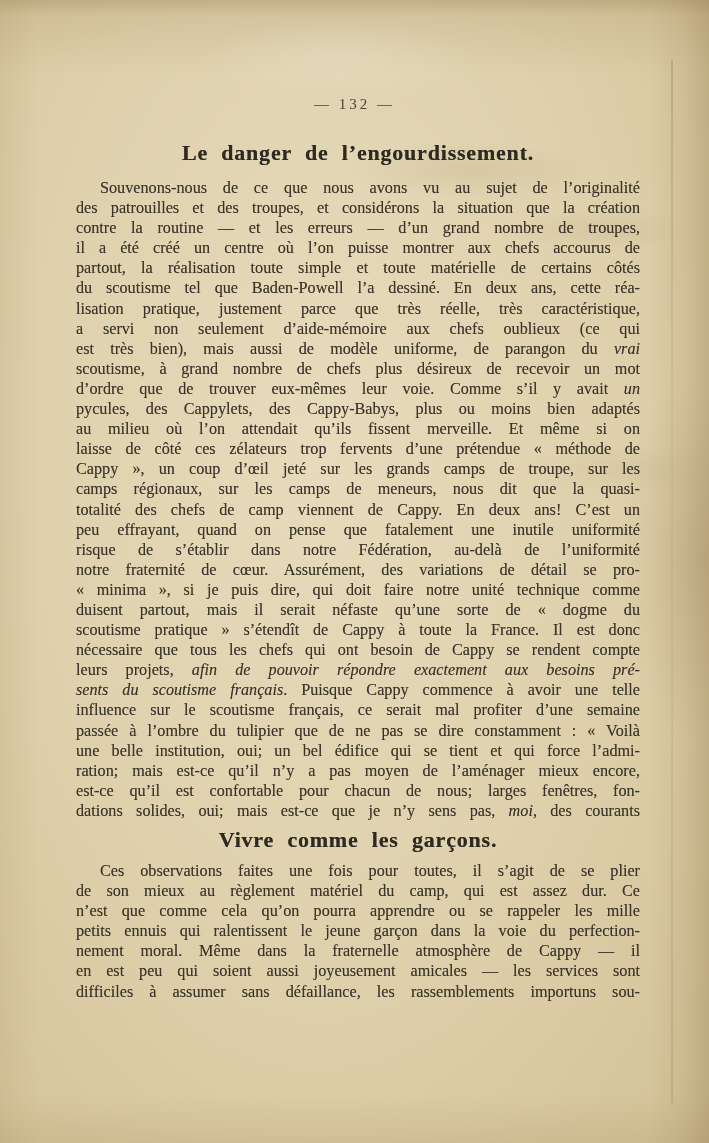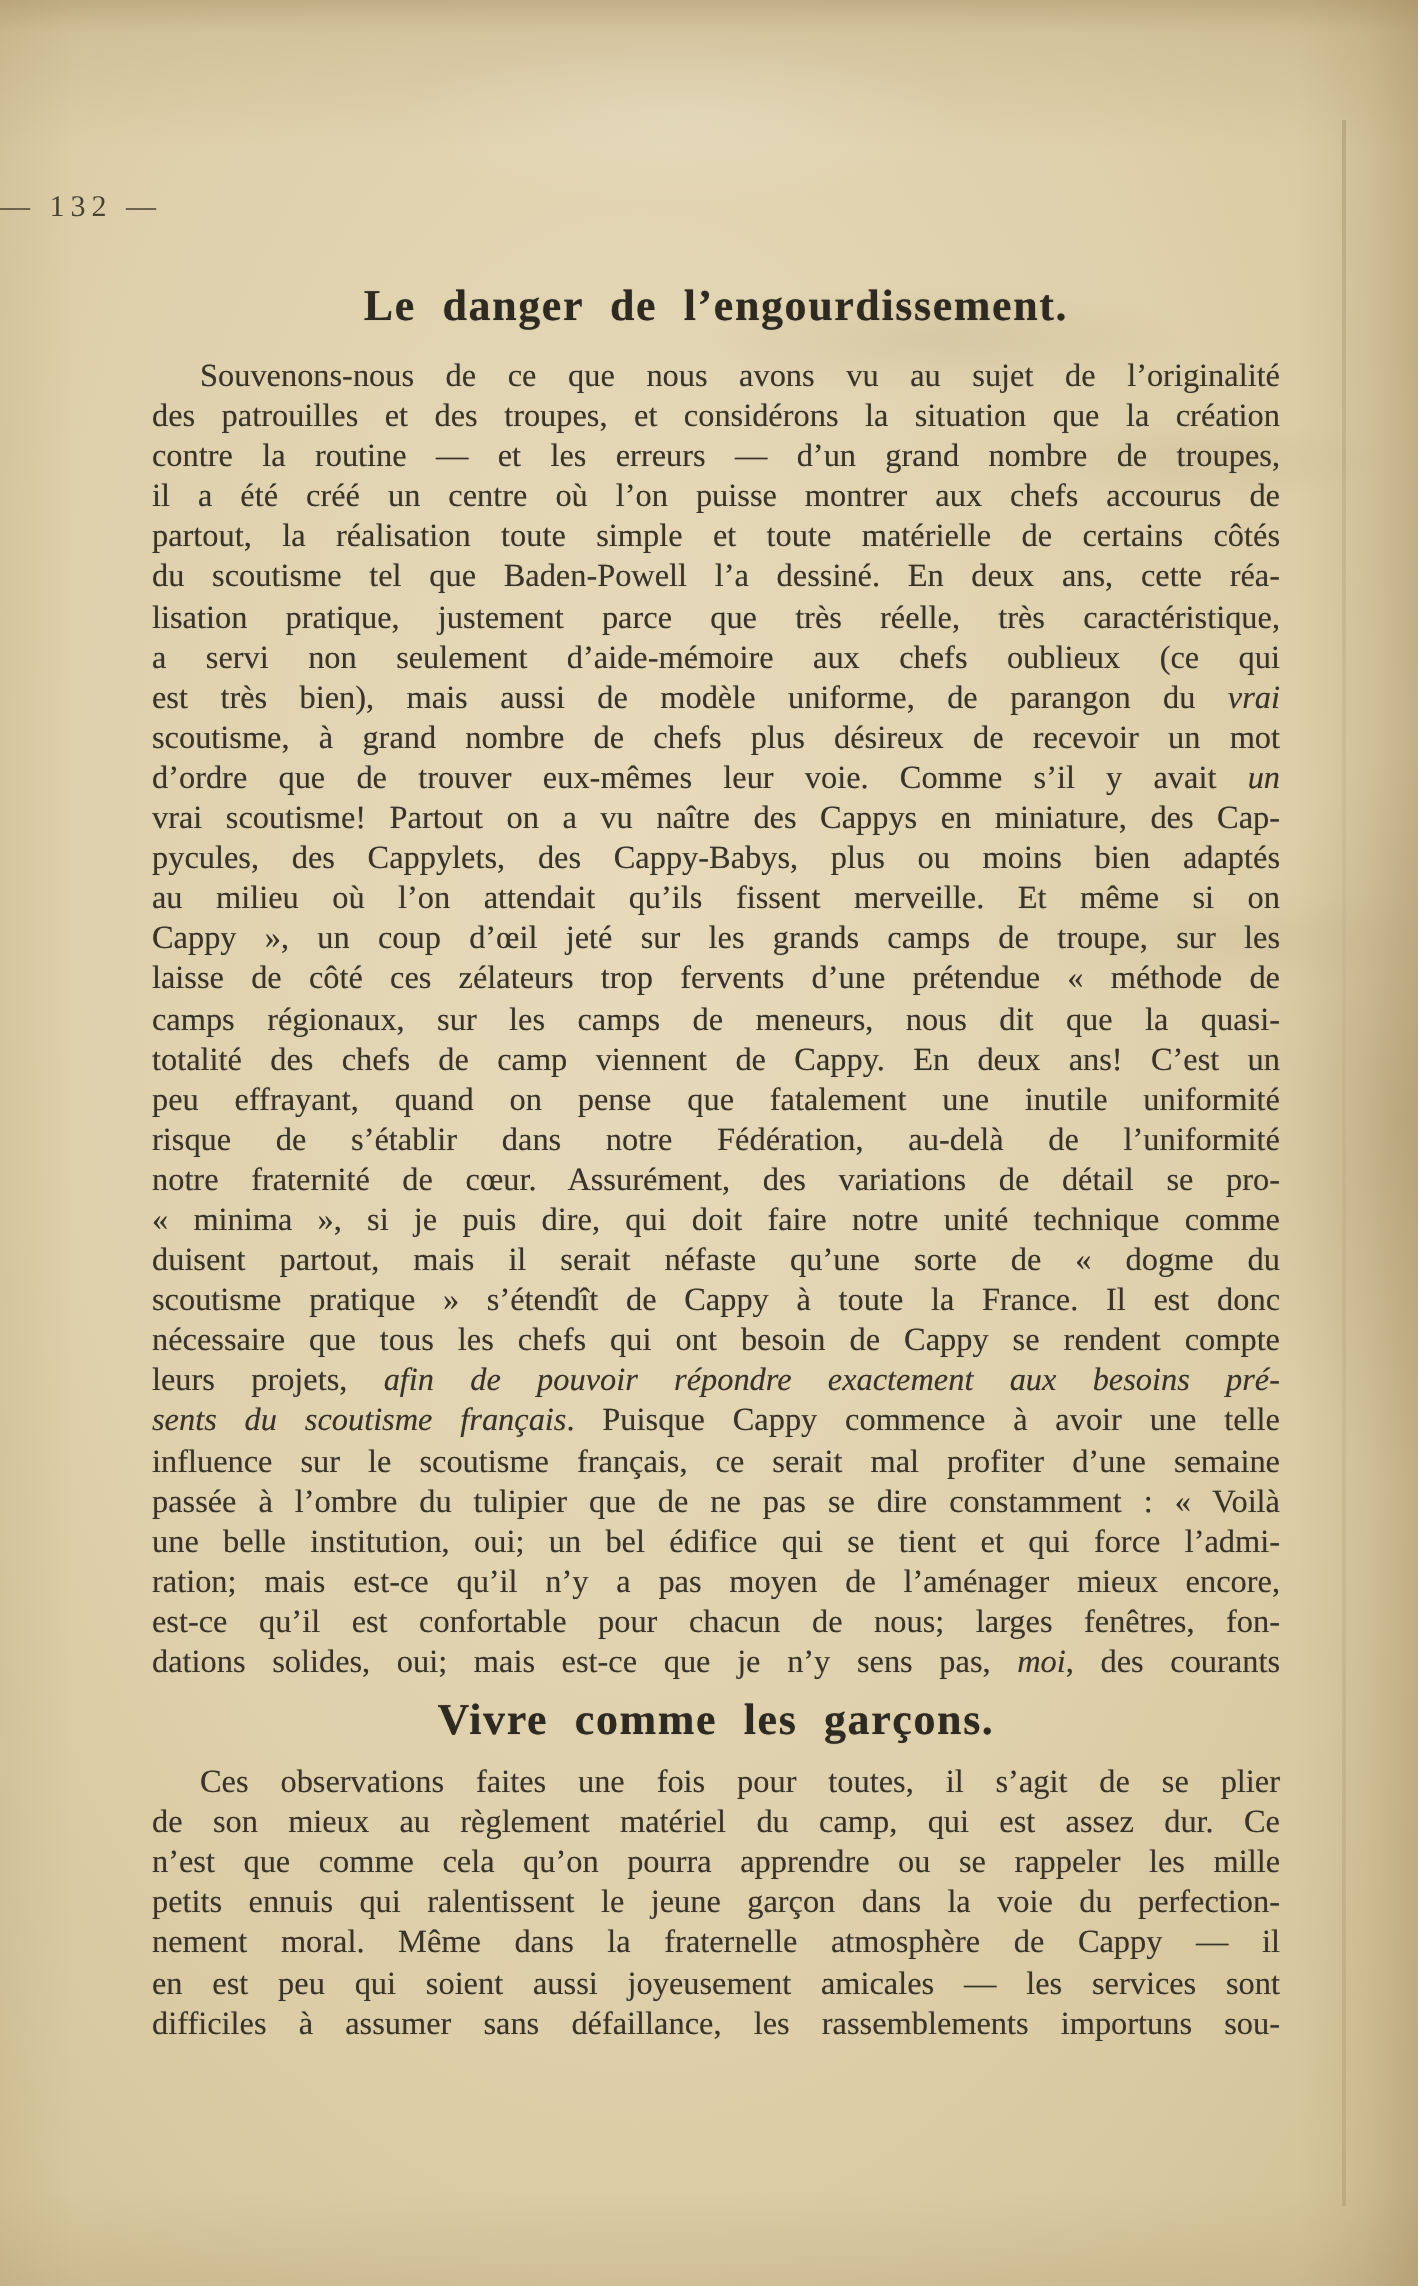--- a/index.html
+++ b/index.html
@@ -30,21 +30,21 @@
       radial-gradient(ellipse 120px 260px at 702px 560px, rgba(140,112,70,0.20), rgba(140,112,70,0) 70%);
   }
   
   .crease {
     position: absolute; top: 60px; bottom: 40px; left: 671px; width: 2px;
     background: linear-gradient(180deg, rgba(120,95,60,0.25), rgba(120,95,60,0.05) 40%, rgba(120,95,60,0.18));
     pointer-events: none;
   }
   .pagenum {
     position: absolute; top: 96px; left: 0; right: 0;
-    font-size: 15px; letter-spacing: 3px; color: #4a4234;
+    text-align: center; font-size: 15px; letter-spacing: 3px; color: #4a4234;
   }
   .content { position: absolute; left: 76px; top: 140px; width: 564px; }
   .heading {
     margin: 0; padding: 0;
     font-size: 22px; line-height: 25px; font-weight: bold;
     text-align: center; letter-spacing: 0.8px; word-spacing: 7px;
     color: #2e2921;
     text-shadow: 0 0 0.5px rgba(46,41,33,0.6);
   }
   .para { margin-top: 13px; }
@@ -75,25 +75,24 @@
           <div class="line"><span>des patrouilles et des troupes, et considérons la situation que la création</span></div>
           <div class="line"><span>contre la routine — et les erreurs — d’un grand nombre de troupes,</span></div>
           <div class="line"><span>il a été créé un centre où l’on puisse montrer aux chefs accourus de</span></div>
           <div class="line"><span>partout, la réalisation toute simple et toute matérielle de certains côtés</span></div>
           <div class="line"><span>du scoutisme tel que Baden-Powell l’a dessiné. En deux ans, cette réa-</span></div>
           <div class="line"><span>lisation pratique, justement parce que très réelle, très caractéristique,</span></div>
           <div class="line"><span>a servi non seulement d’aide-mémoire aux chefs oublieux (ce qui</span></div>
           <div class="line"><span>est très bien), mais aussi de modèle uniforme, de parangon du </span><i>vrai</i></div>
           <div class="line"><span>scoutisme, à grand nombre de chefs plus désireux de recevoir un mot</span></div>
           <div class="line"><span>d’ordre que de trouver eux-mêmes leur voie. Comme s’il y avait </span><i>un</i></div>
-          <div class="line"><span>vrai scoutisme! Partout on a vu naître des Cappys en miniature, des Cap-</span></div>
           <div class="line"><span>pycules, des Cappylets, des Cappy-Babys, plus ou moins bien adaptés</span></div>
           <div class="line"><span>au milieu où l’on attendait qu’ils fissent merveille. Et même si on</span></div>
+          <div class="line"><span>laisse de côté ces zélateurs trop fervents d’une prétendue « méthode de</span></div>
           <div class="line"><span>Cappy », un coup d’œil jeté sur les grands camps de troupe, sur les</span></div>
-          <div class="line"><span>laisse de côté ces zélateurs trop fervents d’une prétendue « méthode de</span></div>
           <div class="line"><span>camps régionaux, sur les camps de meneurs, nous dit que la quasi-</span></div>
           <div class="line"><span>totalité des chefs de camp viennent de Cappy. En deux ans! C’est un</span></div>
           <div class="line"><span>peu effrayant, quand on pense que fatalement une inutile uniformité</span></div>
           <div class="line"><span>risque de s’établir dans notre Fédération, au-delà de l’uniformité</span></div>
           <div class="line"><span>notre fraternité de cœur. Assurément, des variations de détail se pro-</span></div>
           <div class="line"><span>« minima », si je puis dire, qui doit faire notre unité technique comme</span></div>
           <div class="line"><span>duisent partout, mais il serait néfaste qu’une sorte de « dogme du</span></div>
           <div class="line"><span>scoutisme pratique » s’étendît de Cappy à toute la France. Il est donc</span></div>
           <div class="line"><span>nécessaire que tous les chefs qui ont besoin de Cappy se rendent compte</span></div>
           <div class="line"><span>leurs projets, </span><i>afin de pouvoir répondre exactement aux besoins pré-</i></div>

